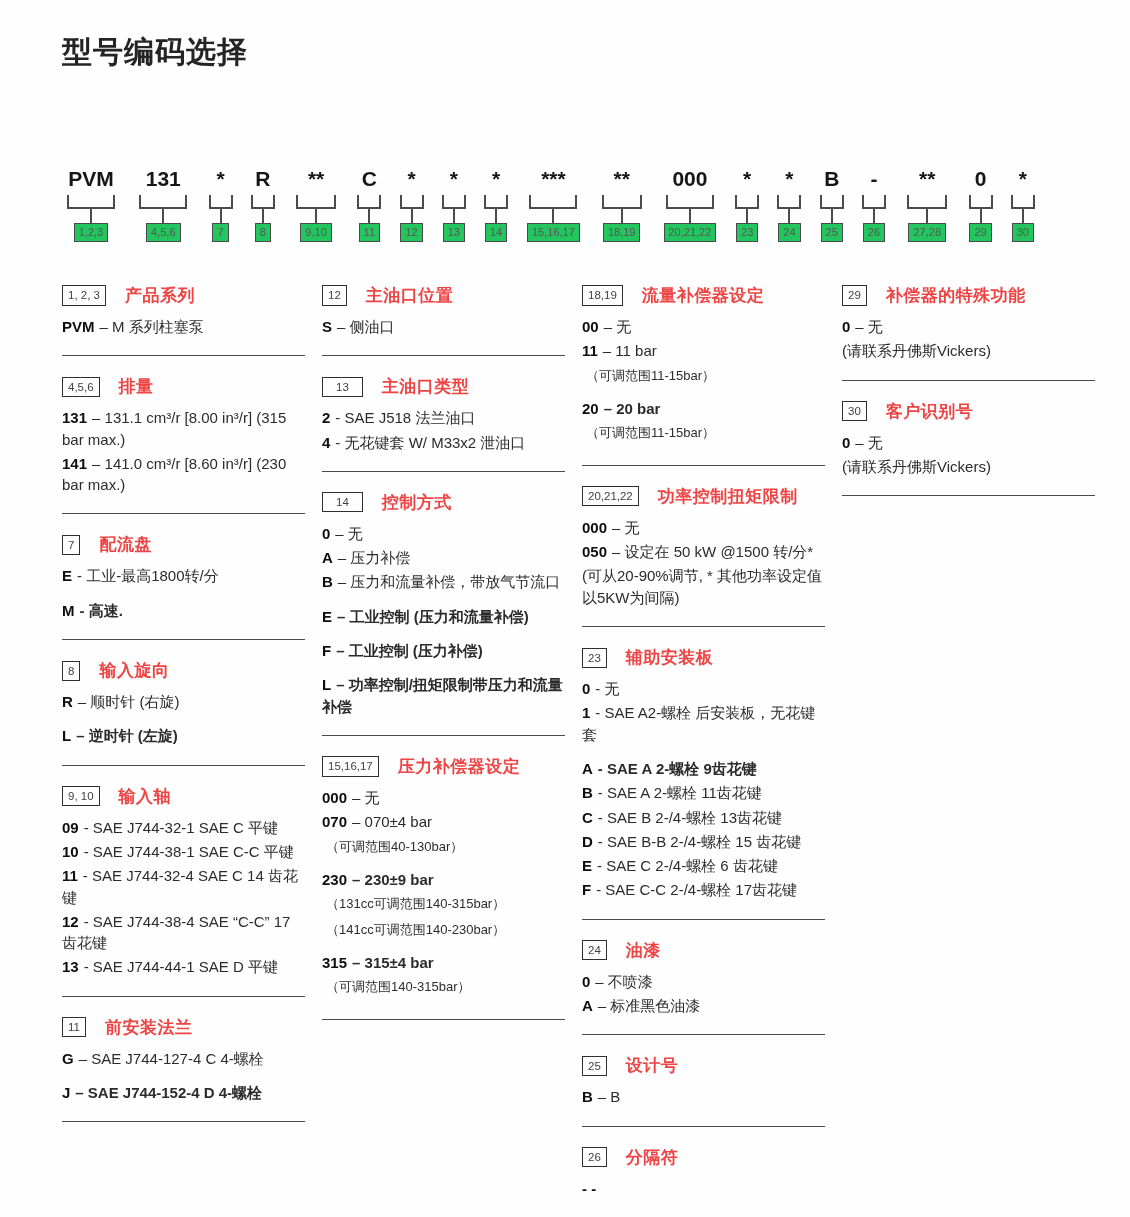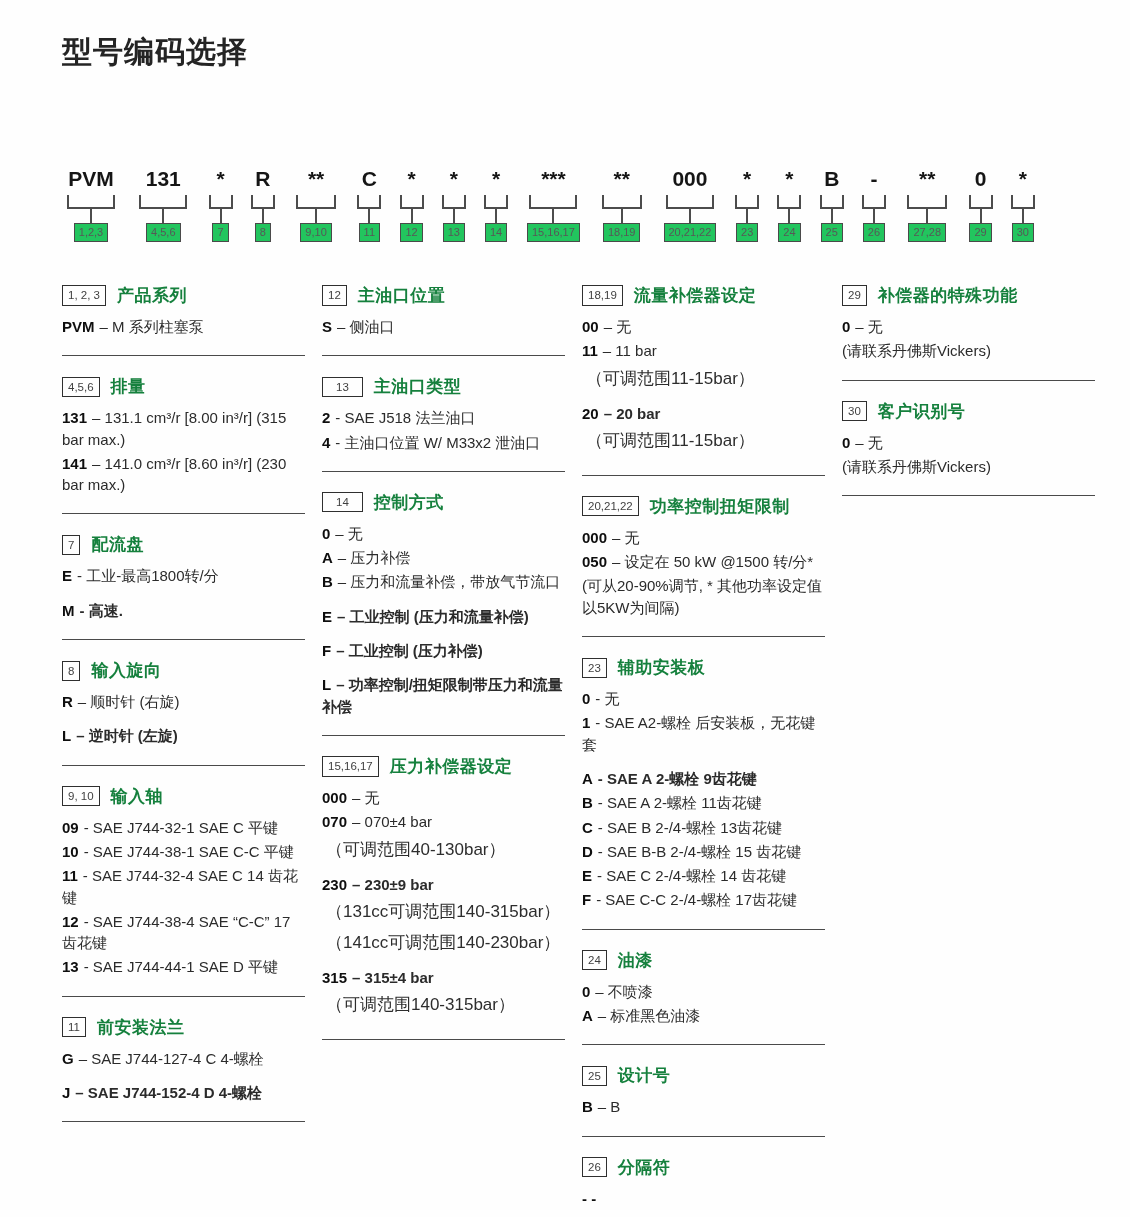--- a/index.html
+++ b/index.html
@@ -11,29 +11,29 @@
   .code-row{position:absolute;left:63px;top:167px;width:973px;display:flex;justify-content:space-between;align-items:flex-start;}
   .code-seg{display:flex;flex-direction:column;align-items:center;}
   .code-val{font-size:21px;font-weight:700;color:#151515;line-height:1.15;height:25px;white-space:nowrap;}
   .bracket{height:12px;border-left:2px solid #4c4c4c;border-right:2px solid #4c4c4c;border-bottom:2px solid #4c4c4c;margin-top:3px;}
   .stem{width:2px;height:14px;background:#4c4c4c;}
   .pos-box{border:1.5px solid #4a4a4a;color:#575757;font-size:11px;padding:1px 4px;line-height:1.35;white-space:nowrap;background:#22c55e;}
 
   
   .columns{position:absolute;left:62px;top:284px;width:1033px;display:grid;grid-template-columns:243px 243px 243px 253px;column-gap:17px;align-items:start;}
   .section{border-bottom:1.6px solid #4a4a4a;padding-bottom:15px;margin-bottom:19px;}
-  .sec-header{display:flex;align-items:center;gap:11px;margin-bottom:9px;}
+  .sec-header{display:flex;align-items:center;gap:19px;margin-bottom:9px;}
   .sec-pos{border:1.4px solid #2f2f2f;font-size:11.5px;color:#3f3f3f;padding:1px 5px;line-height:1.4;white-space:nowrap;}
   .sec-pos.wide{padding:1px 13px;}
-  .sec-title{font-weight:700;font-size:17px;color:#15803d;letter-spacing:0.5px;}
+  .sec-title{font-weight:700;font-size:17px;color:#ef4444;letter-spacing:0.5px;}
   .entry{font-size:15px;line-height:1.42;margin:3px 0;}
   .entry b{color:#0e0e0e;margin-right:5px;}
   .entry.gap{margin-top:13px;font-weight:bold;}
   .entry.nowrap{white-space:nowrap;}
-  .note{font-size:17px;color:#2d2d2d;margin:5px 0 8px 4px;}
+  .note{font-size:13px;color:#2d2d2d;margin:5px 0 8px 4px;}
 </style>
 </head>
 <body>
 
 <div class="page">
   <h1 class="title">型号编码选择</h1>
   <div class="code-row" id="code-row">
       <div class="code-seg" style="width: 56px;">
         <div class="code-val">PVM</div>
         <div class="bracket" style="width: 44px;"></div>
@@ -209,21 +209,21 @@
             <span class="sec-title">主油口位置</span>
           </div>
           <div class="entry"><b>S</b><span>– 侧油口</span></div>
         </section>
         <section class="section">
           <div class="sec-header">
             <span class="sec-pos wide">13</span>
             <span class="sec-title">主油口类型</span>
           </div>
           <div class="entry"><b>2</b><span>- SAE J518 法兰油口</span></div>
-          <div class="entry"><b>4</b><span>- 主油口位置 W/ M33x2 泄油口</span></div>
+          <div class="entry"><b>4</b><span>- 无花键套 W/ M33x2 泄油口</span></div>
         </section>
         <section class="section">
           <div class="sec-header">
             <span class="sec-pos wide">14</span>
             <span class="sec-title">控制方式</span>
           </div>
           <div class="entry"><b>0</b><span>– 无</span></div>
           <div class="entry"><b>A</b><span>– 压力补偿</span></div>
           <div class="entry"><b>B</b><span>– 压力和流量补偿，带放气节流口</span></div>
           <div class="entry gap"><b>E</b><span>– 工业控制 (压力和流量补偿)</span></div>
@@ -270,21 +270,21 @@
           <div class="sec-header">
             <span class="sec-pos">23</span>
             <span class="sec-title">辅助安装板</span>
           </div>
           <div class="entry"><b>0</b><span>- 无</span></div>
           <div class="entry"><b>1</b><span>- SAE A2-螺栓 后安装板，无花键套</span></div>
           <div class="entry gap nowrap"><b>A</b><span>- SAE A 2-螺栓 9齿花键</span></div>
           <div class="entry nowrap"><b>B</b><span>- SAE A 2-螺栓 11齿花键</span></div>
           <div class="entry nowrap"><b>C</b><span>- SAE B 2-/4-螺栓 13齿花键</span></div>
           <div class="entry nowrap"><b>D</b><span>- SAE B-B 2-/4-螺栓 15 齿花键</span></div>
-          <div class="entry nowrap"><b>E</b><span>- SAE C 2-/4-螺栓 14 齿花键</span></div>
+          <div class="entry nowrap"><b>E</b><span>- SAE C 2-/4-螺栓 6 齿花键</span></div>
           <div class="entry nowrap"><b>F</b><span>- SAE C-C 2-/4-螺栓 17齿花键</span></div>
         </section>
         <section class="section">
           <div class="sec-header">
             <span class="sec-pos">24</span>
             <span class="sec-title">油漆</span>
           </div>
           <div class="entry"><b>0</b><span>– 不喷漆</span></div>
           <div class="entry"><b>A</b><span>– 标准黑色油漆</span></div>
         </section>

